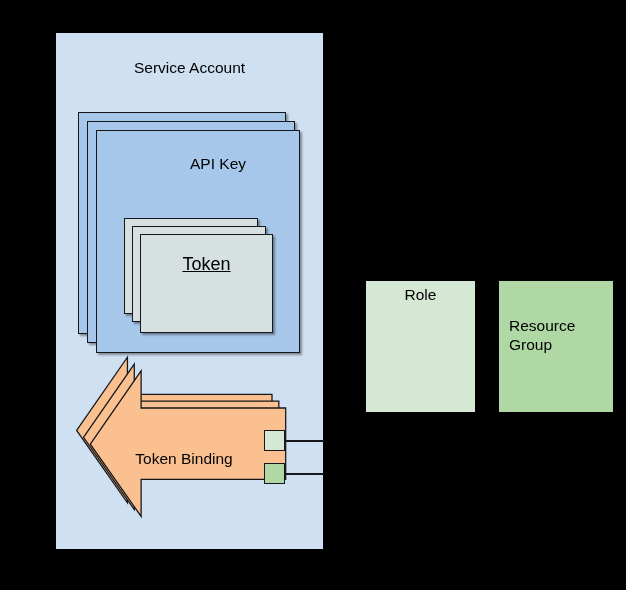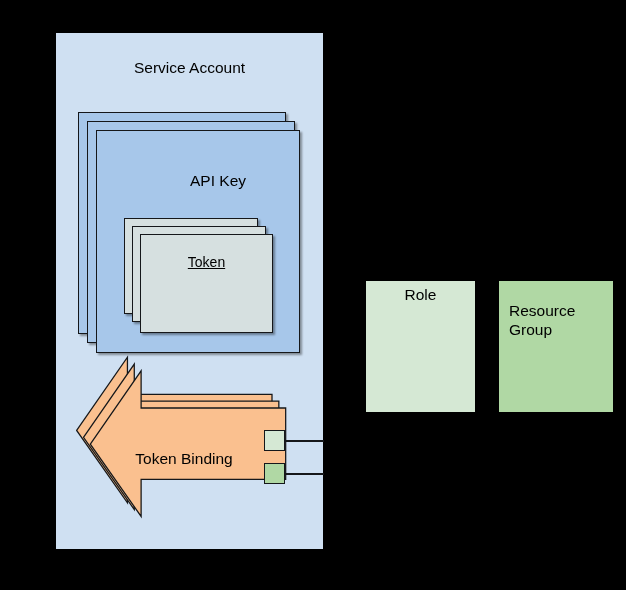--- a/index.html
+++ b/index.html
@@ -54,39 +54,39 @@
   .apikey-card {
     background: #a7c7ea;
     border: 1.3px solid #15171a;
     box-shadow: 2px 2px 2px rgba(0,0,0,0.38);
   }
   #apikey-back  { left: 57px;  top: 112px; width: 208px; height: 222px; }
   #apikey-mid   { left: 66px;  top: 121px; width: 208px; height: 222px; }
   #apikey-front { left: 75px;  top: 130px; width: 204px; height: 223px; }
   #apikey-title {
     left: 75px;
-    top: 172px;
+    top: 155px;
     width: 244px;
     font-size: 15.5px;
   }
 
   
   .token-card {
     background: #d6e0e0;
     border: 1.3px solid #15171a;
     box-shadow: 2px 2px 2px rgba(0,0,0,0.38);
   }
   #token-back  { left: 103px; top: 218px; width: 134px; height: 96px; }
   #token-mid   { left: 111px; top: 226px; width: 134px; height: 96px; }
   #token-front { left: 119px; top: 234px; width: 133px; height: 99px; }
   #token-title {
     left: 119px;
     top: 254px;
     width: 133px;
-    font-size: 14px;
+    font-size: 18px;
     text-decoration: underline;
   }
 
   
   .arrow-layer {
     position: absolute;
     left: 0;
     top: 0;
     width: 230px;
     height: 168px;
@@ -153,21 +153,21 @@
   #resource-group-box {
     left: 478px;
     top: 281px;
     width: 114px;
     height: 131px;
     background: #b0d8a4;
     border: none;
   }
   #resource-group-label {
     left: 488px;
-    top: 302px;
+    top: 317px;
     width: 104px;
     font-size: 15.5px;
     text-align: left;
   }
 </style>
 </head>
 <body>
 
 <div id="canvas">
 

